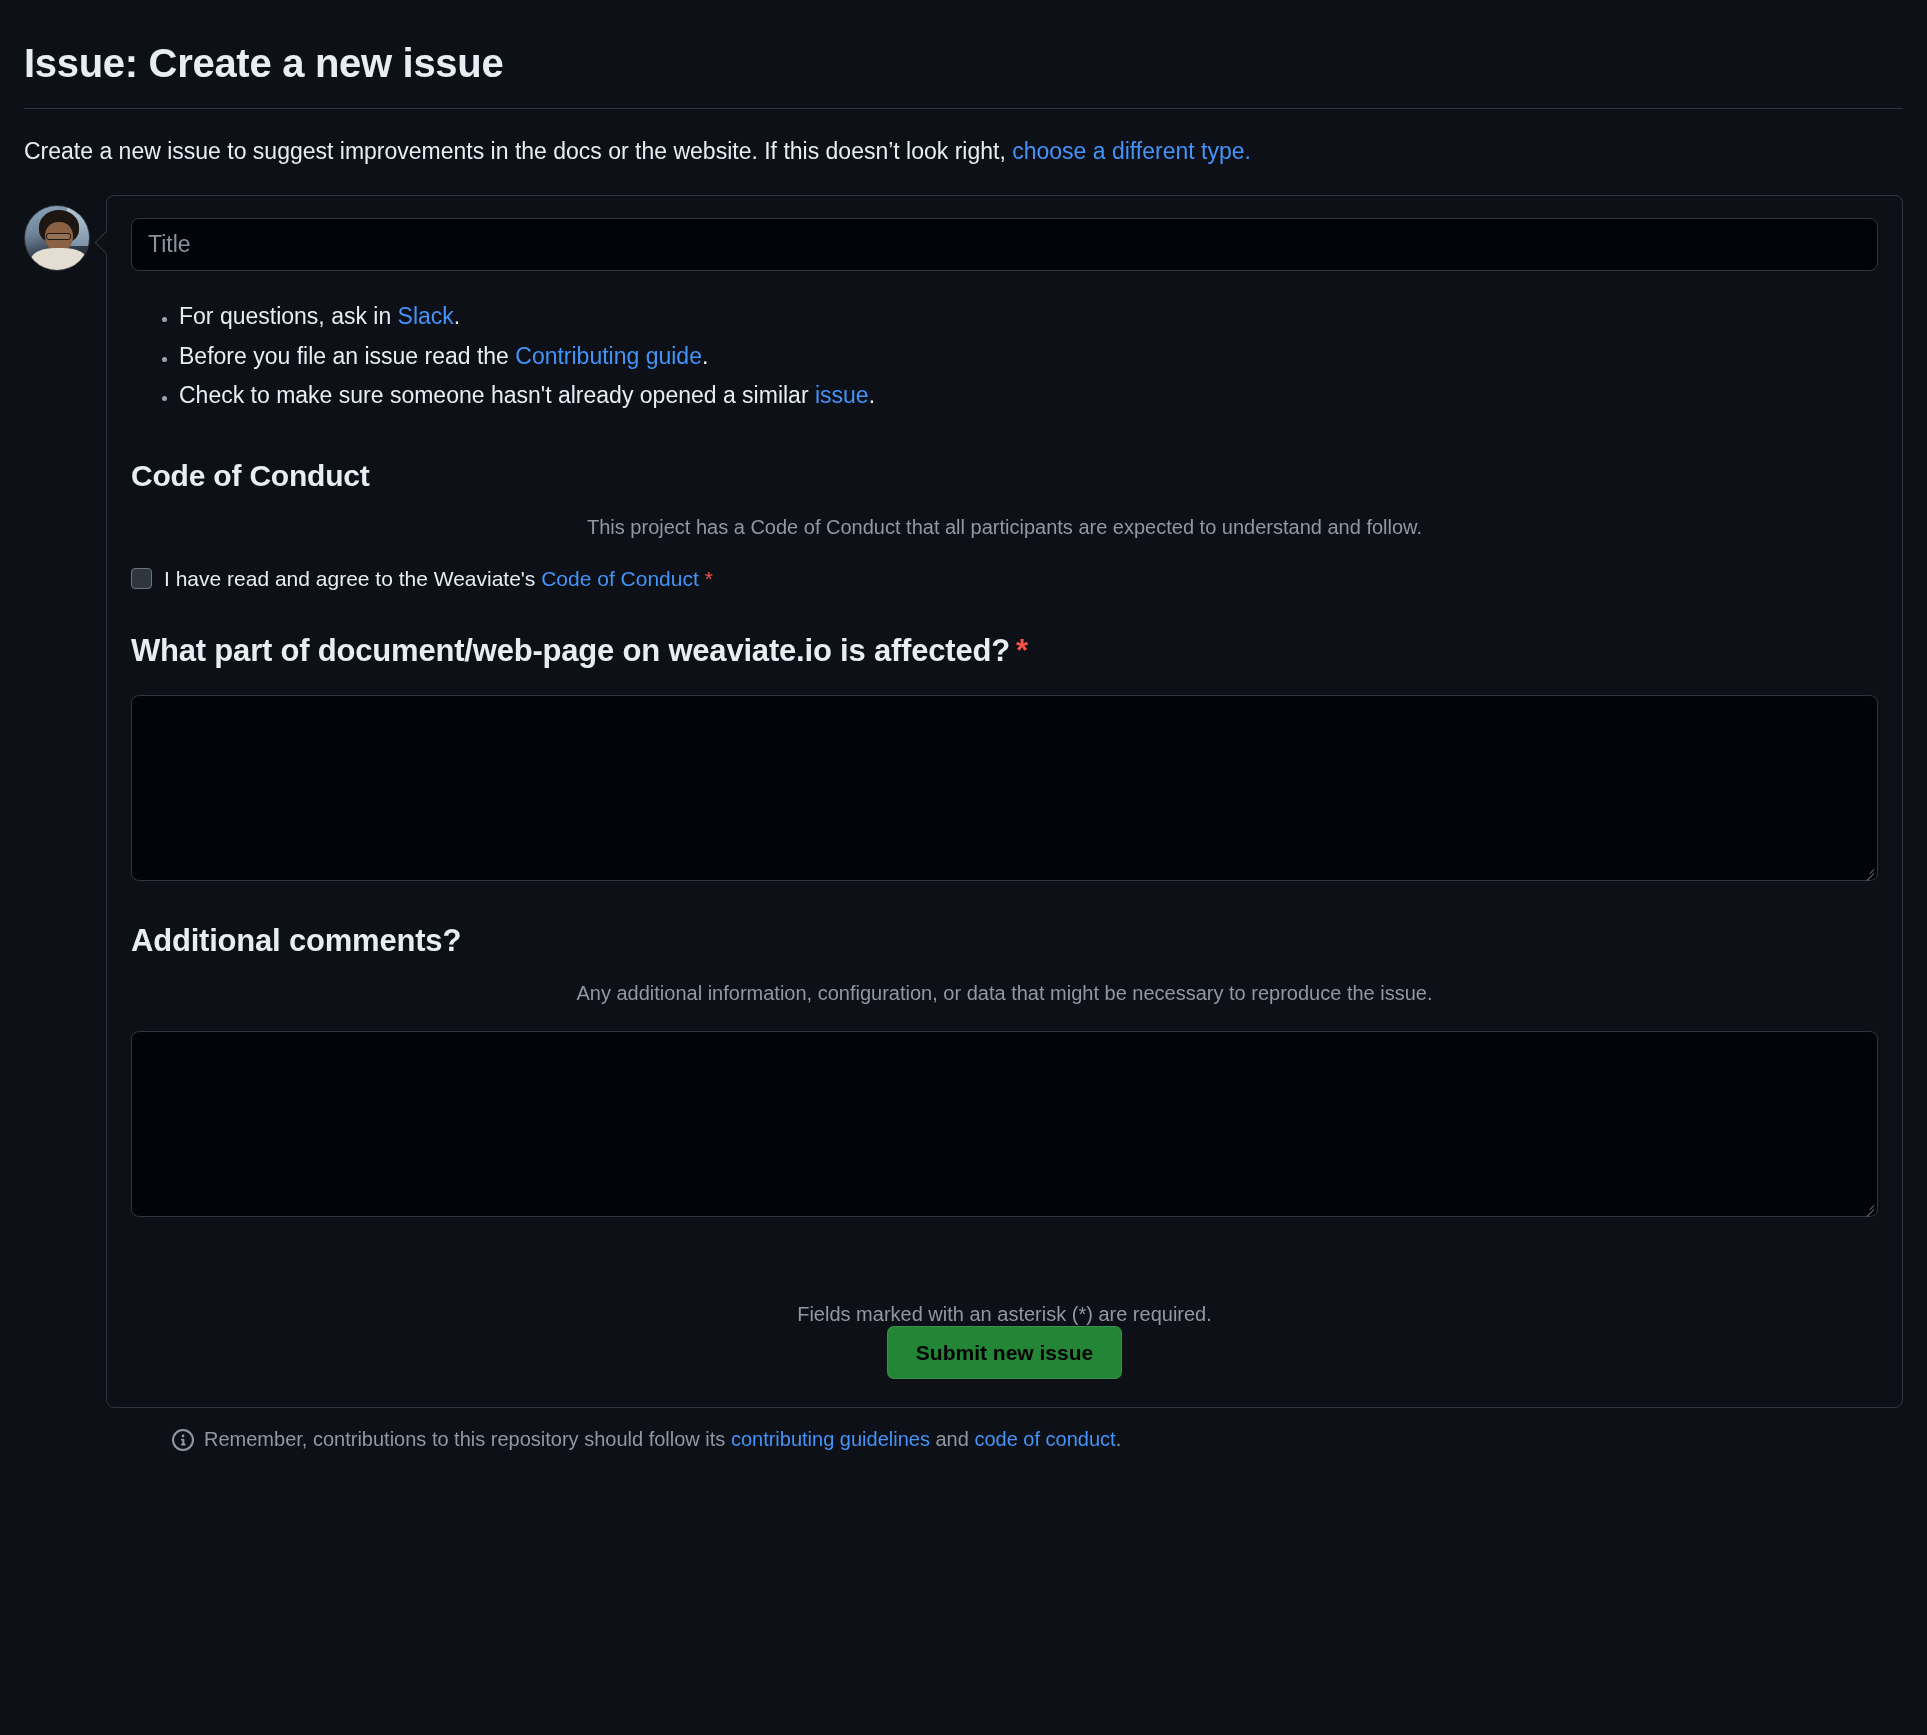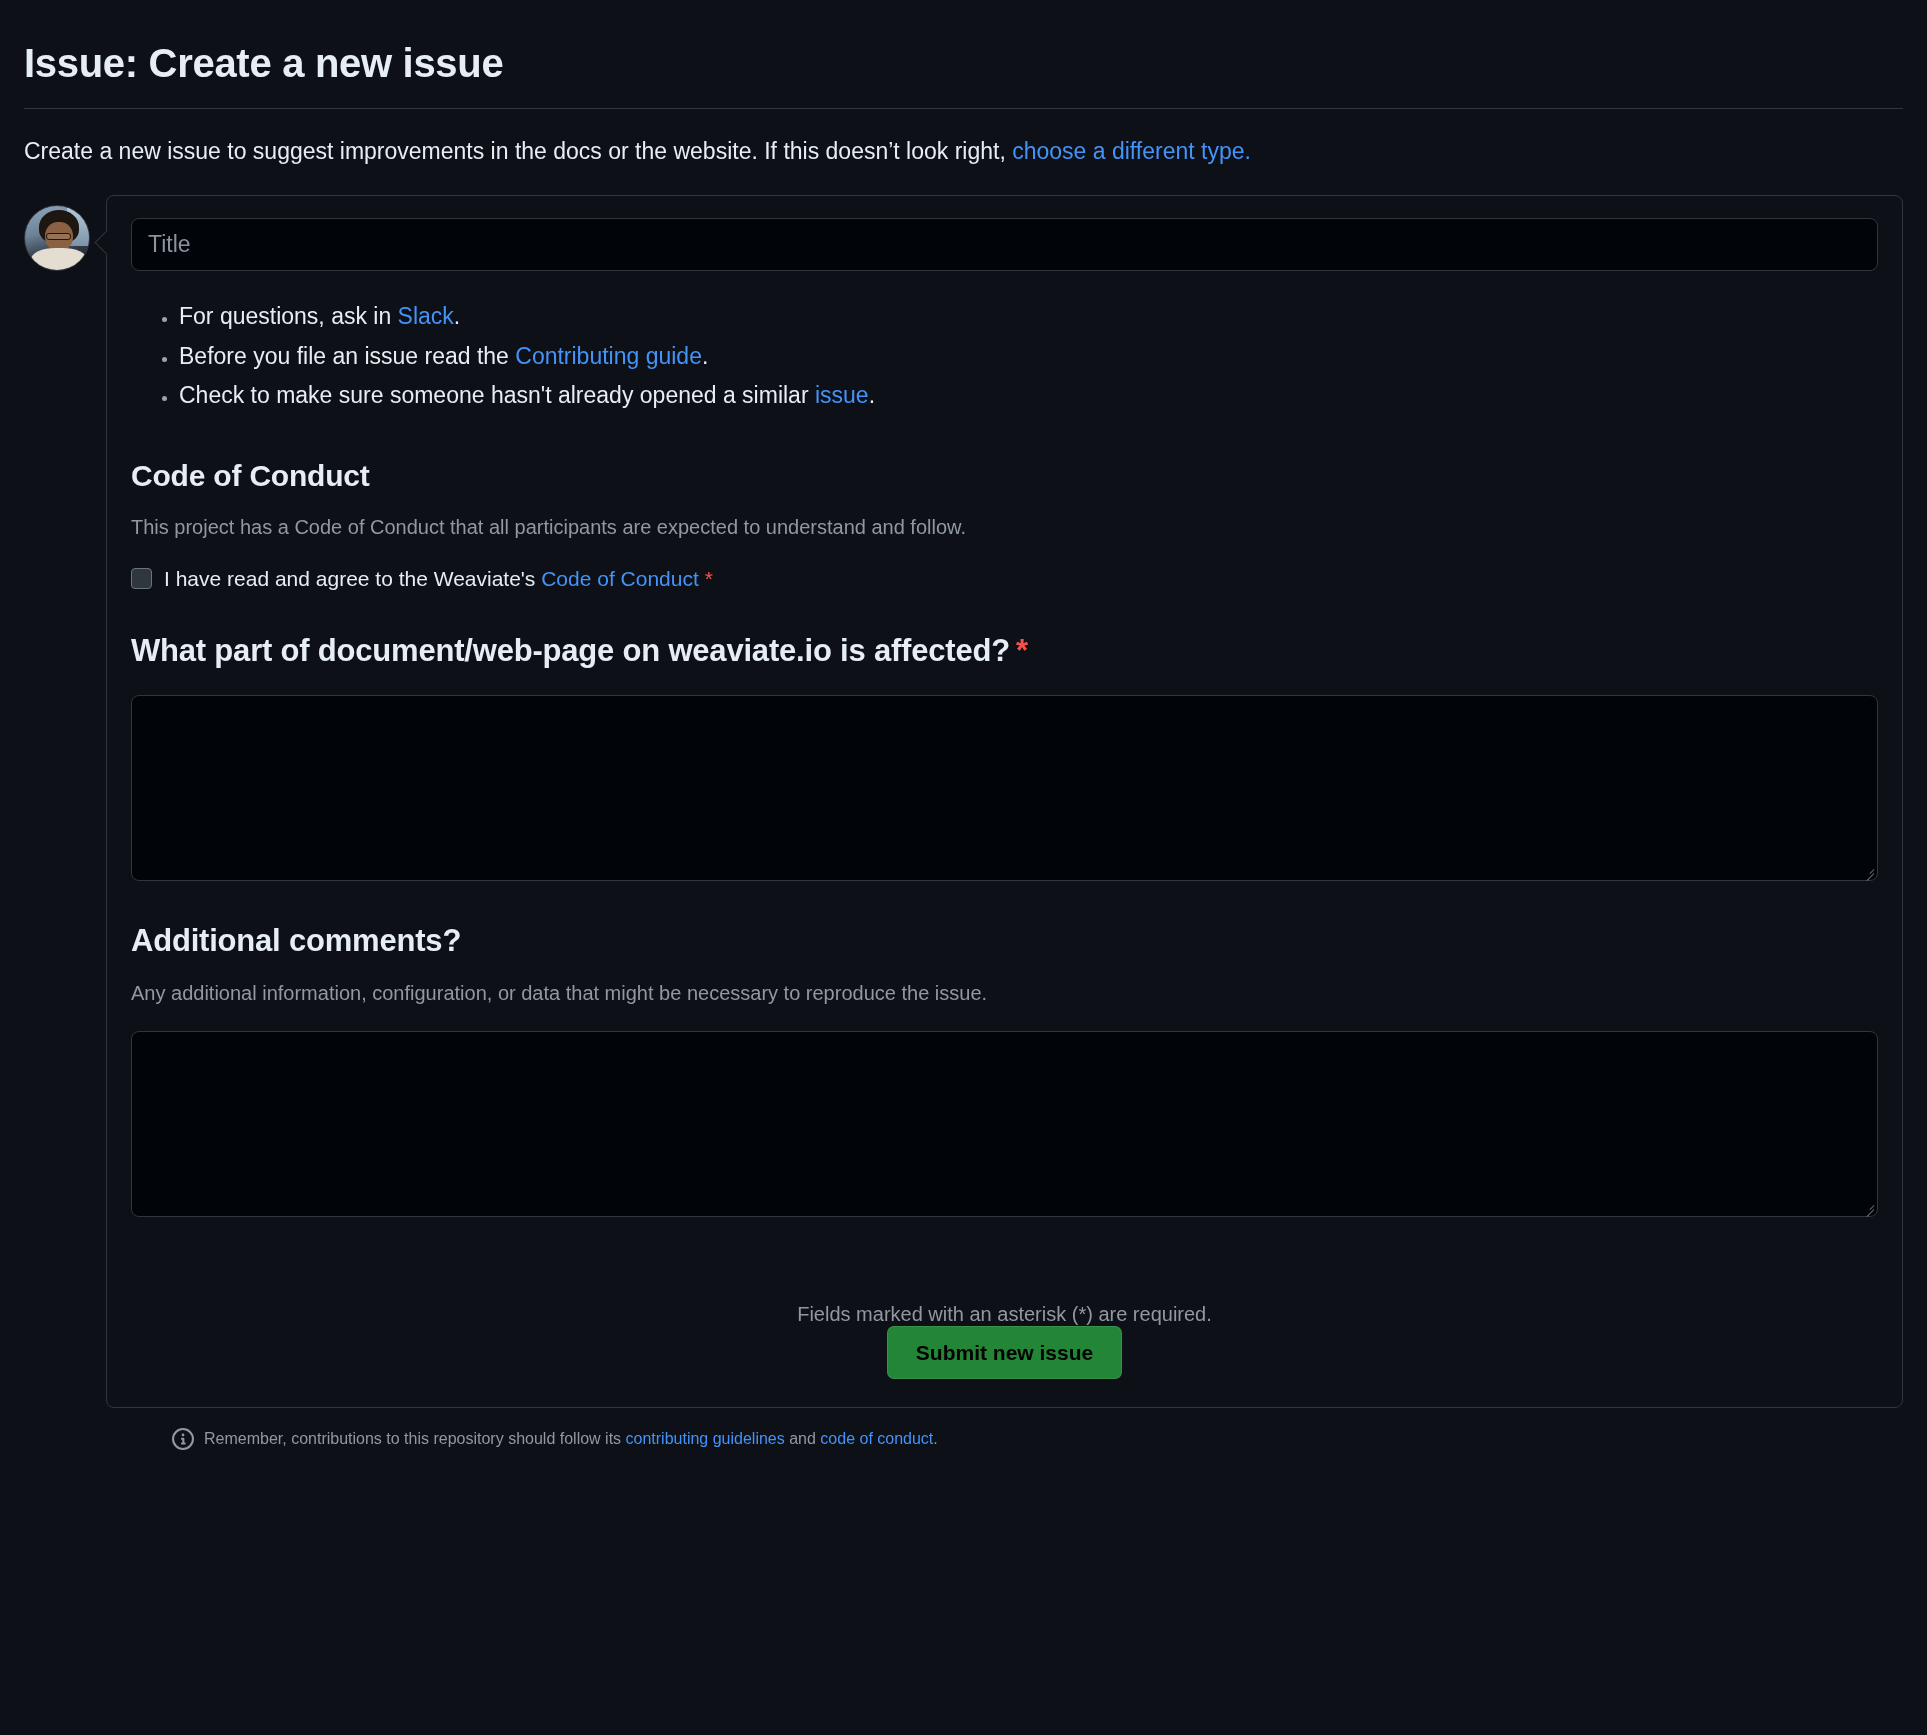--- a/index.html
+++ b/index.html
@@ -160,20 +160,21 @@
     letter-spacing: -0.2px;
   }
   h2.section-heading.big {
     font-size: 31px;
   }
   .section-desc {
     font-size: 20px;
     color: #9198a1;
     margin: 18px 0 0 0;
     line-height: 1.4;
+    text-align: center;
   }
 
   .checkbox-row {
     display: flex;
     align-items: center;
     gap: 12px;
     margin-top: 26px;
     font-size: 21px;
     color: #e6edf3;
   }
@@ -260,21 +261,21 @@
     padding: 15px 28px;
     cursor: pointer;
     line-height: 1;
   }
 
   .footer-note {
     display: flex;
     align-items: center;
     gap: 10px;
     margin: 20px 0 0 148px;
-    font-size: 16px;
+    font-size: 20px;
     color: #9198a1;
   }
   .info-icon {
     width: 22px; height: 22px;
     flex: 0 0 22px;
     color: #9198a1;
   }
 </style>
 </head>
 <body>

